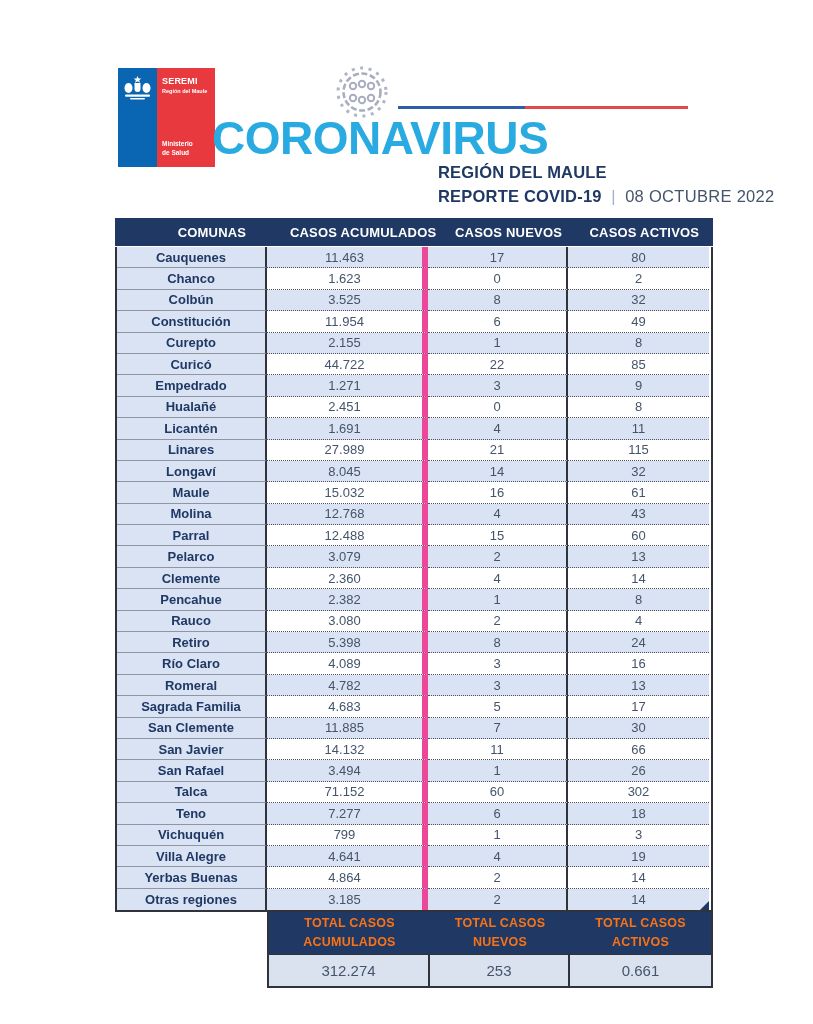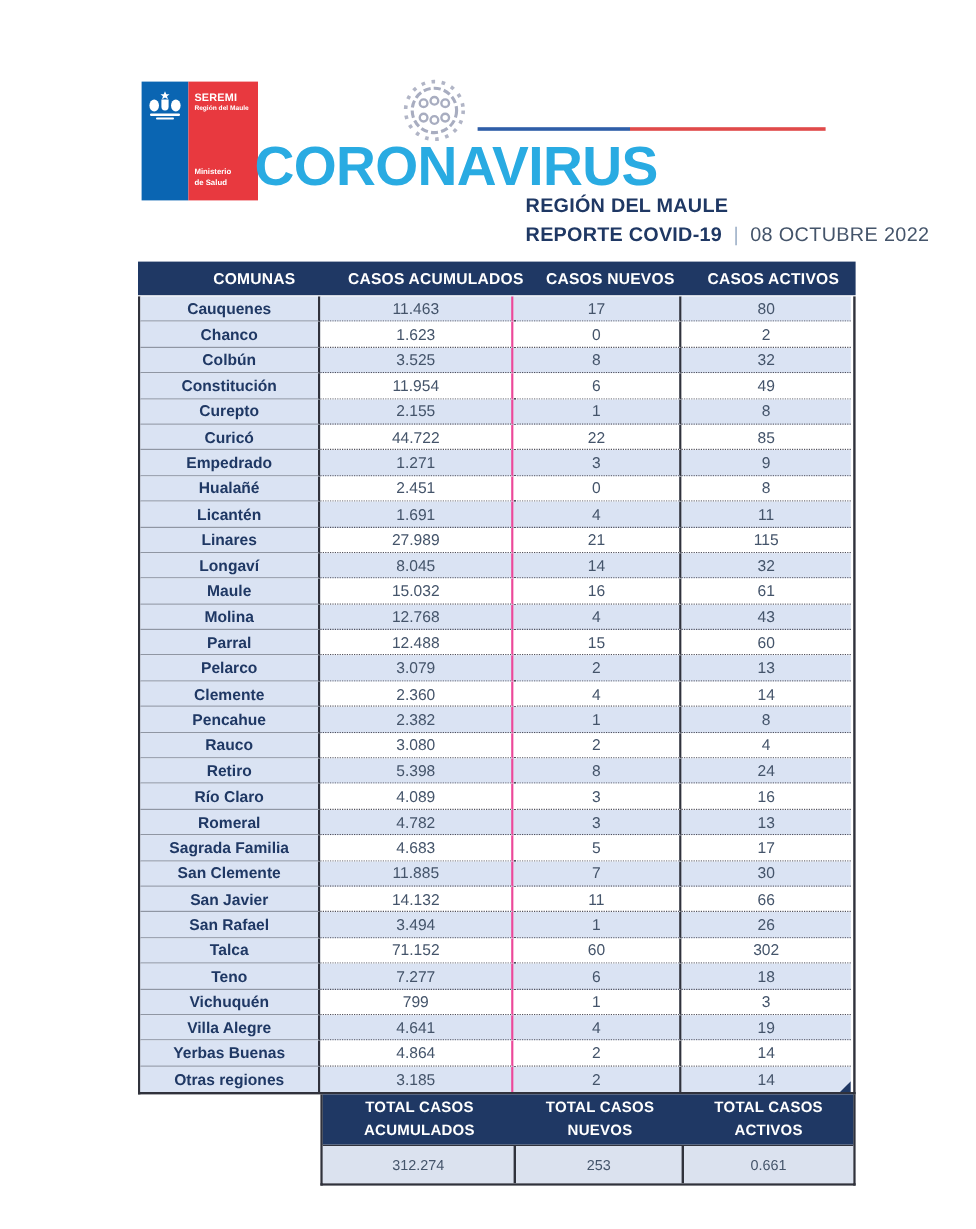--- a/index.html
+++ b/index.html
@@ -32,38 +32,38 @@
   
   .table{position:absolute;left:115px;top:218px;width:598px;}
   .thead{display:flex;height:28px;background:var(--navy,#1f3864);margin-bottom:1px;padding-left:24px;}
   .th{display:flex;align-items:center;justify-content:center;color:#fff;font-weight:bold;font-size:13px;letter-spacing:.2px;box-sizing:border-box;}
   .w0{width:152px;} .w1{width:163px;} .w2{width:140px;} .w3{width:143px;}
   .tgrid{border:2px solid #30323c;border-top:none;box-sizing:border-box;width:598px;}
   .row{display:flex;height:21.4px;}
   .cell{display:flex;align-items:center;justify-content:center;font-size:13px;box-sizing:border-box;overflow:hidden;}
   .c0{width:150px;background:var(--shade,#dae3f3);font-weight:bold;color:var(--navy,#1f3864);
       border-right:2px solid #30323c;border-bottom:1px solid #8f96a3;}
-  .c1{width:161px;border-right:2px solid #ec4899;}
+  .c1{width:161px;border-right:6px solid #ec4899;}
   .c2{width:140px;border-right:2px solid #30323c;}
   .c3{width:141px;position:relative;}
   .datacell{color:var(--valtext,#44546a);border-bottom:1px dotted #50505c;background:#fff;}
   .row.shaded .datacell{background:var(--shade,#dae3f3);}
   .row.last .cell{border-bottom:none;}
   .row.last .c3::after{
     content:"";position:absolute;right:0;bottom:0;width:0;height:0;
     border-left:9px solid transparent;border-bottom:9px solid var(--navy,#1f3864);
   }
   
   .totals{margin-left:152px;width:446px;border:2px solid #30323c;border-top:none;box-sizing:border-box;}
   .totals-head{display:flex;background:var(--navy,#1f3864);height:42px;}
   .tot-h{display:flex;flex-direction:column;align-items:center;justify-content:center;
-         color:#ffffff;font-weight:bold;font-size:12.5px;line-height:1.5;letter-spacing:.2px;box-sizing:border-box;}
+         color:#f97316;font-weight:bold;font-size:12.5px;line-height:1.5;letter-spacing:.2px;box-sizing:border-box;}
   .tw1{width:161px;} .tw2{width:140px;} .tw3{width:141px;}
   .totals-vals{display:flex;background:#dbe2ef;height:31px;border-top:1px solid #30323c;}
-  .tot-v{display:flex;align-items:center;justify-content:center;font-size:12px;color:var(--valtext,#44546a);box-sizing:border-box;}
+  .tot-v{display:flex;align-items:center;justify-content:center;font-size:15px;color:var(--valtext,#44546a);box-sizing:border-box;}
   .tot-v.tw1,.tot-v.tw2{border-right:2px solid #30323c;}
 </style>
 </head>
 <body>
 
 <div class="page">
 
   <div class="logo">
     <div class="logo-blue">
       <span>

